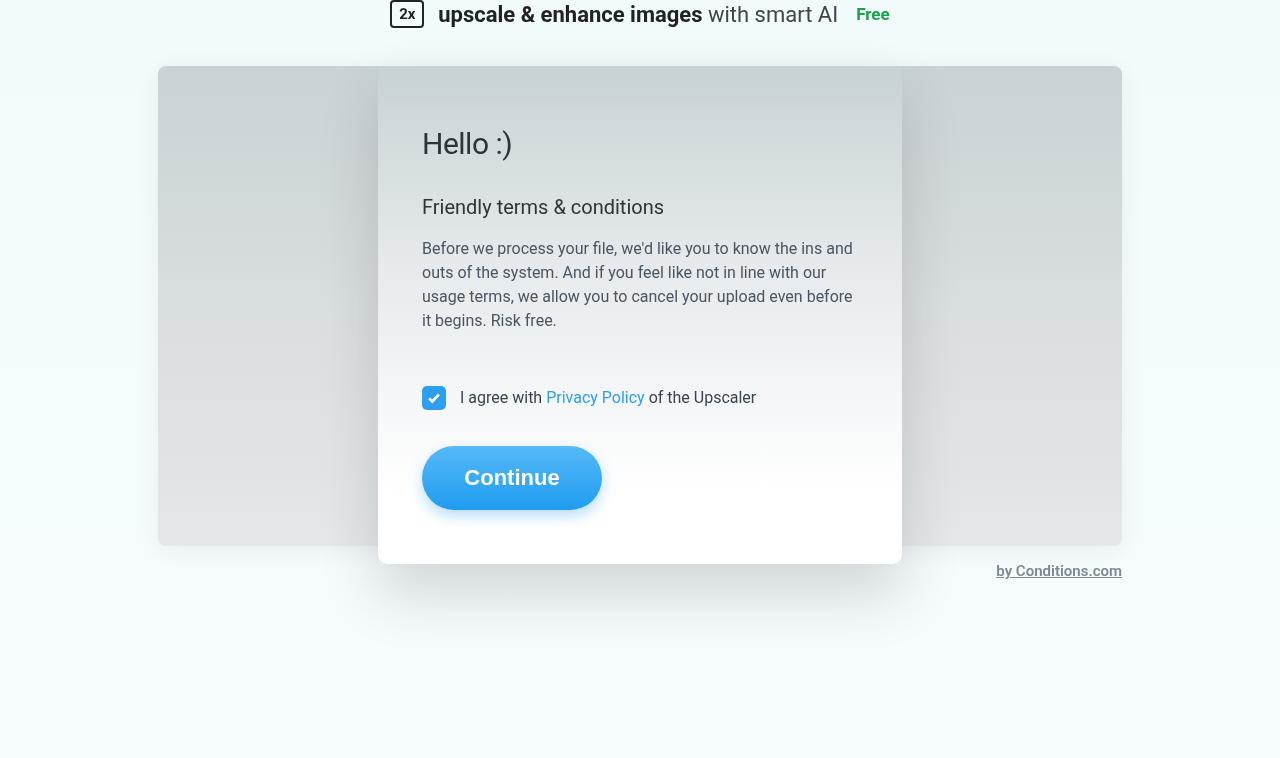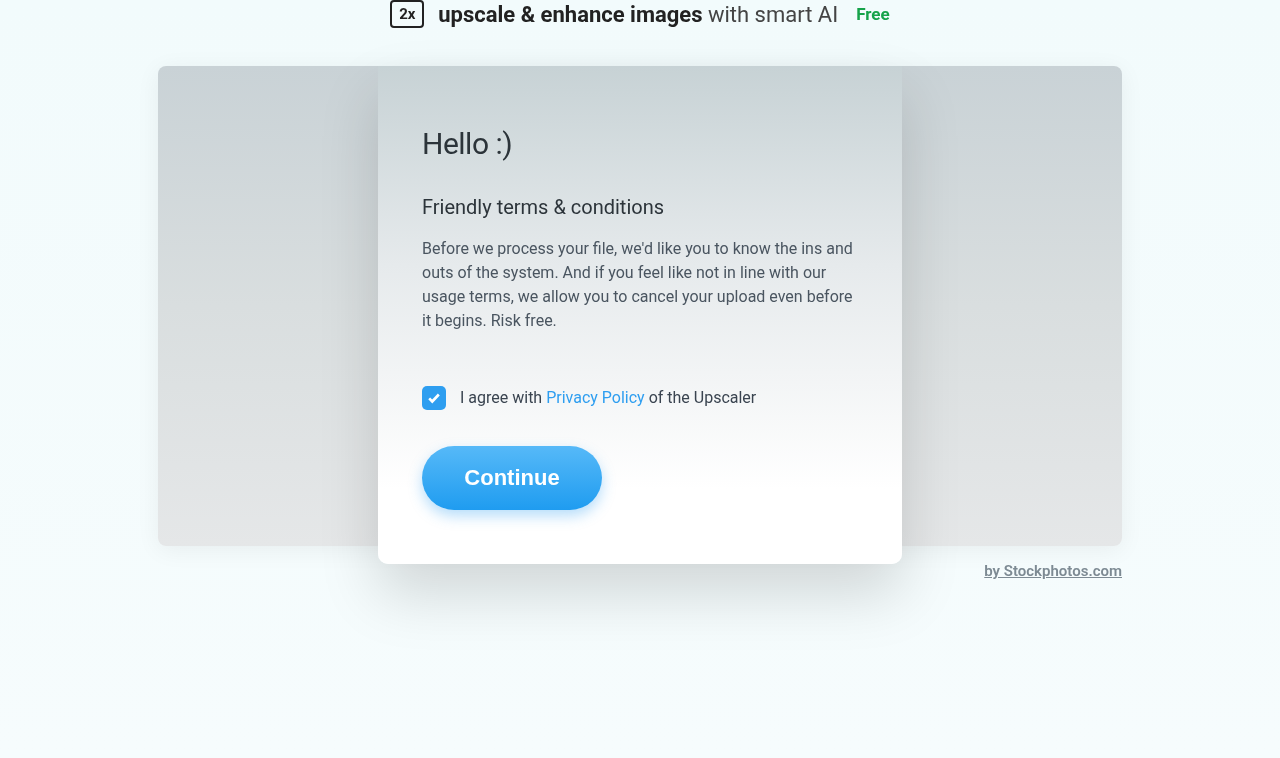--- a/index.html
+++ b/index.html
@@ -194,16 +194,16 @@
         </div>
         <div class="check-label">
           <span>I agree with </span><span class="link">Privacy Policy</span><span> of the Upscaler</span>
         </div>
       </div>
 
 
       <button class="continue-btn">Continue</button>
     </div>
 
-    <div class="credit">by Stockphotos.com</div>
+    <div class="credit">by Conditions.com</div>
   </div>
 
 </div>
 
 </body></html>

